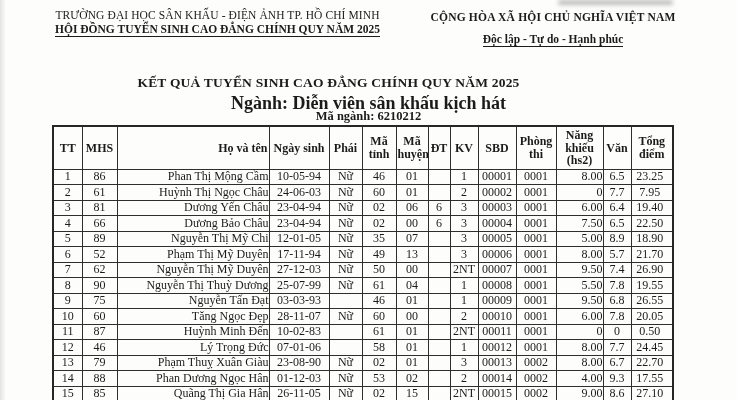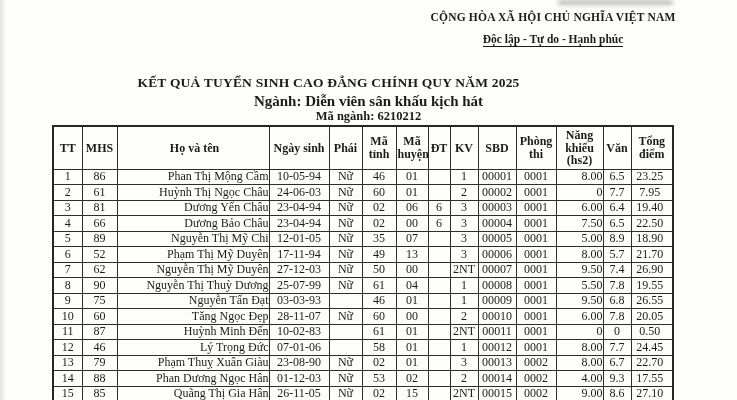--- a/index.html
+++ b/index.html
@@ -25,56 +25,60 @@
   .hdr-right { position:absolute; left:418px; top:11px; width:270px; text-align:center; }
   .hdr-right .l1 { font-size:11.5px; font-weight:bold; letter-spacing:.2px; }
   .hdr-right .l2 { font-size:11.5px; font-weight:bold; margin-top:10px; }
   .hdr-right .l3 { font-size:11.5px; font-style:italic; margin-top:4px; }
   .u { border-bottom:1.2px solid #1b1b1b; padding-bottom:1px; }
 
   
   .title   { position:absolute; left:0; top:75px;  width:657px; text-align:center;
              font-weight:bold; font-size:13.5px; letter-spacing:.2px; }
   .subt1   { position:absolute; left:0; top:93px;  width:737px; text-align:center;
-             font-weight:bold; font-size:15px; }
+             font-weight:bold; font-size:18px; }
   .subt2   { position:absolute; left:0; top:109px; width:737px; text-align:center;
              font-weight:bold; font-size:12.5px; }
 
   
   table.results {
     position:absolute; left:52px; top:125px; width:620px;
     border-collapse:collapse; table-layout:fixed;
     border:2px solid #262626;
   }
   .results th, .results td {
     border:1px solid #2e2e2e;
     overflow:hidden;
     font-size:12px;
   }
   .results thead tr { height:43px; }
   .results th { font-weight:bold; line-height:12.5px; padding:0 1px; text-align:center; vertical-align:middle; }
-  .results th:nth-child(3) { text-align:center; padding-left:4px; }
+  .results th:nth-child(3) { text-align:right; padding-left:4px; }
   .results tbody tr { height:15.5px; }
   .results td { line-height:13px; padding:0; text-align:center; white-space:nowrap; vertical-align:middle; }
   .results td:nth-child(3)  { text-align:right;  }
   .results td:nth-child(12) { text-align:right; }
   .results td:nth-child(14) { text-align:center; padding-right:4px; }
 
   col.c1{width:29px}  col.c2{width:35px}  col.c3{width:152px} col.c4{width:60px}
   col.c5{width:33px}  col.c6{width:34px}  col.c7{width:32px}  col.c8{width:22px}
   col.c9{width:28px}  col.c10{width:38px} col.c11{width:40px} col.c12{width:47px}
   col.c13{width:28px} col.c14{width:42px}
 </style>
 </head>
 <body>
 
 <div class="page">
   <div class="edge-shadow"></div>
   <div class="smudge"></div>
 
+  <div class="hdr-left">
+    <div class="l1">TRƯỜNG ĐẠI HỌC SÂN KHẤU - ĐIỆN ẢNH TP. HỒ CHÍ MINH</div>
+    <div class="l2"><span class="u">HỘI ĐỒNG TUYỂN SINH CAO ĐẲNG CHÍNH QUY NĂM 2025</span></div>
+  </div>
 
   <div class="hdr-right">
     <div class="l1">CỘNG HÒA XÃ HỘI CHỦ NGHĨA VIỆT NAM</div>
     <div class="l2"><span class="u">Độc lập - Tự do - Hạnh phúc</span></div>
   </div>
 
   <div class="title">KẾT QUẢ TUYỂN SINH CAO ĐẲNG CHÍNH QUY NĂM 2025</div>
   <div class="subt1">Ngành: Diễn viên sân khấu kịch hát</div>
   <div class="subt2">Mã ngành: 6210212</div>
 

